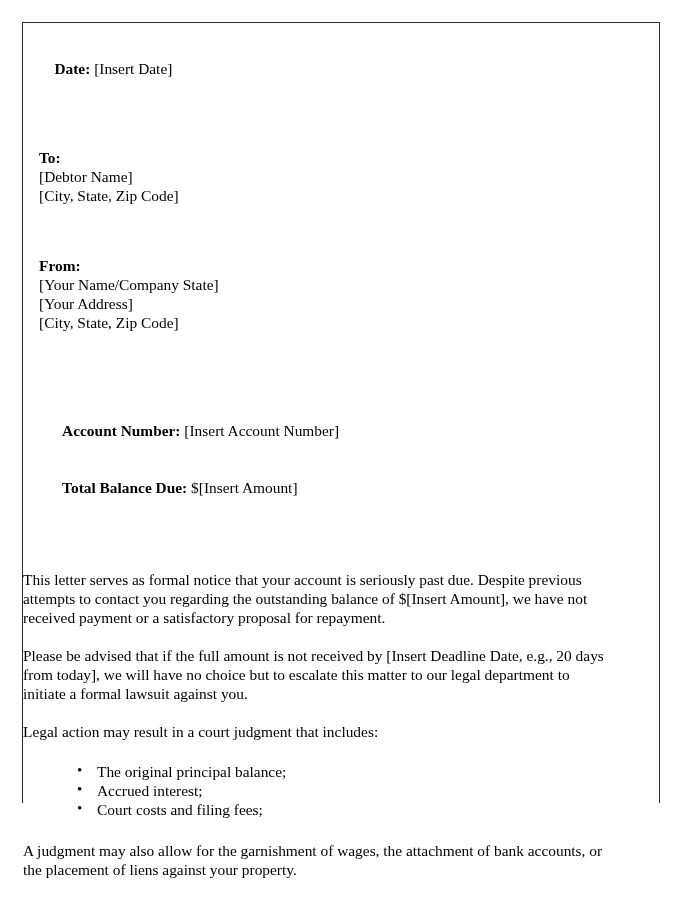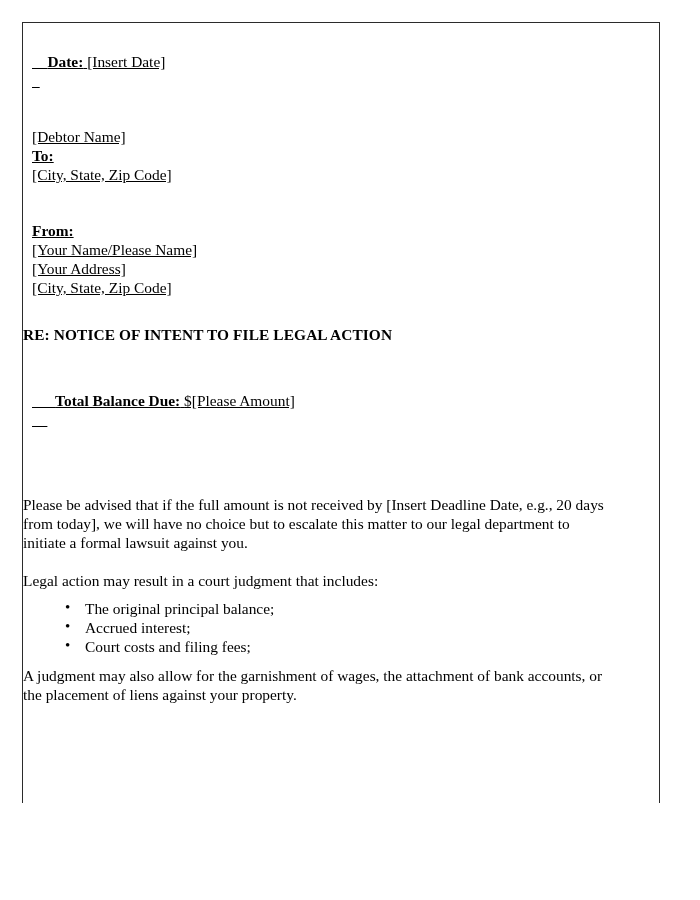--- a/index.html
+++ b/index.html
@@ -41,22 +41,21 @@
 
   .line {
     white-space: pre-wrap;
   }
 
   .bold {
     font-weight: bold;
   }
 
   .block {
-    margin: 9px;
-    text-decoration: underline;
+    margin: 16px;
   }
 
   
   .gap-date    { height: 19px; }
   .gap-to      { height: 19px; }
   .gap-from    { height: 19px; }
   .gap-re      { height: 19px; }
   .gap-acct    { height: 19px; }
   .gap-salut   { height: 19px; }
   .gap-para    { height: 19px; }
@@ -67,21 +66,21 @@
     font-weight: bold;
     letter-spacing: 0.1px;
   }
 
   p.para {
     margin: 0;
     text-align: left;
   }
 
   ul.judgment-list {
-    margin: 0;
+    margin: 12px;
     padding: 0 0 0 42px;
     list-style: none;
   }
   ul.judgment-list li {
     position: relative;
     padding-left: 20px;
     line-height: 19px;
   }
   ul.judgment-list li::before {
     content: "\2022";
@@ -99,51 +98,54 @@
 
 <div class="page-body">
 
   <div class="line block">
     <span class="bold">Date:</span><span> </span><span>[Insert Date]</span>
   </div>
 
   <div class="gap-date"></div>
 
   <div class="block">
+    <div class="line bold">To:</div>
     <div class="line">[Debtor Name]</div>
-    <div class="line bold">To:</div>
     <div class="line">[City, State, Zip Code]</div>
   </div>
 
   <div class="gap-to"></div>
 
   <div class="block">
     <div class="line bold">From:</div>
-    <div class="line">[Your Name/Please Name]</div>
+    <div class="line">[Your Name/Company State]</div>
     <div class="line">[Your Address]</div>
     <div class="line">[City, State, Zip Code]</div>
   </div>
 
   <div class="gap-from"></div>
 
-  <div class="line subject">RE: NOTICE OF INTENT TO FILE LEGAL ACTION</div>
 
   <div class="gap-re"></div>
 
   <div class="block">
     <div class="line">
-      <span class="bold">Total Balance Due:</span><span> </span><span>$[Please Amount]</span>
+      <span class="bold">Account Number:</span><span> </span><span>[Insert Account Number]</span>
+    </div>
+    <div class="line">
+      <span class="bold">Total Balance Due:</span><span> </span><span>$[Insert Amount]</span>
     </div>
   </div>
 
   <div class="gap-acct"></div>
 
 
   <div class="gap-salut"></div>
 
+  <p class="para">This letter serves as formal notice that your account is seriously past due. Despite previous attempts to contact you regarding the outstanding balance of $[Insert Amount], we have not received payment or a satisfactory proposal for repayment.</p>
 
   <div class="gap-para"></div>
 
   <p class="para">Please be advised that if the full amount is not received by [Insert Deadline Date, e.g., 20 days from today], we will have no choice but to escalate this matter to our legal department to initiate a formal lawsuit against you.</p>
 
   <div class="gap-para"></div>
 
   <p class="para">Legal action may result in a court judgment that includes:</p>
 
   <div class="gap-listintro"></div>

